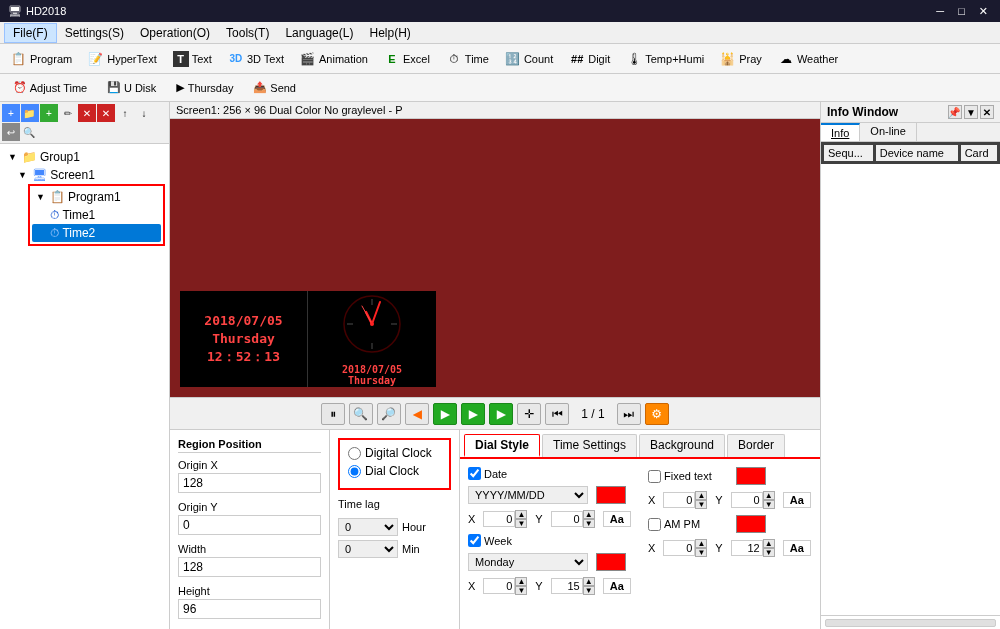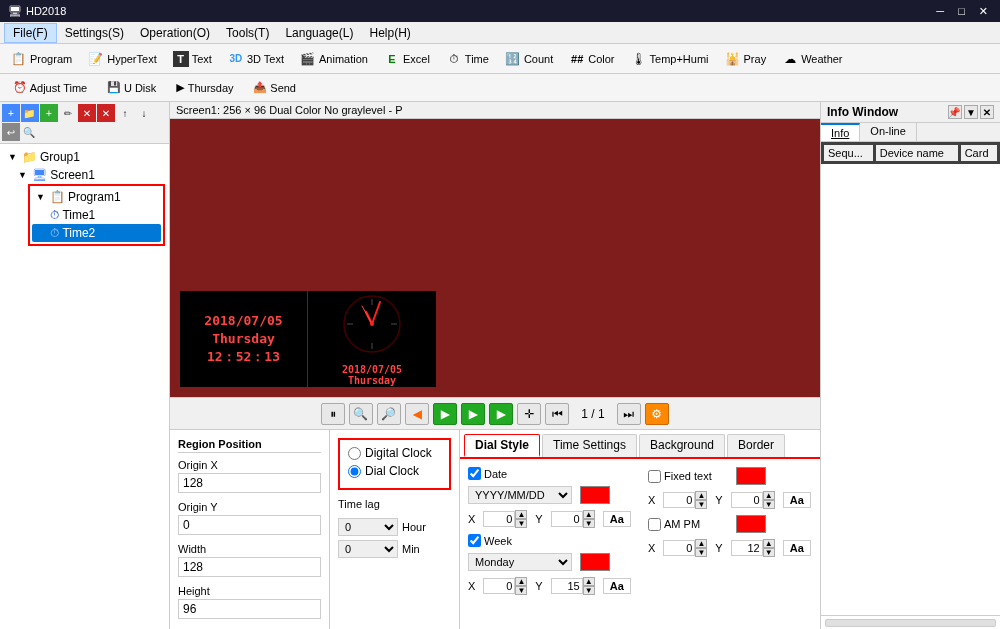--- a/index.html
+++ b/index.html
@@ -78,21 +78,21 @@
     
     #settings-panel { flex: 1; background: white; display: flex; flex-direction: column; }
     .settings-tabs { display: flex; border-bottom: 2px solid red; padding: 4px 4px 0 4px; gap: 2px; }
     .settings-tab { padding: 3px 10px; font-size: 12px; cursor: pointer; border: 1px solid #ccc; border-bottom: none; background: #f0f0f0; border-radius: 2px 2px 0 0; }
     .settings-tab.active { background: white; border-color: red; border-bottom: 2px solid white; font-weight: bold; }
     .settings-content { flex: 1; padding: 8px; overflow: auto; }
     .settings-row { display: flex; align-items: center; gap: 8px; margin-bottom: 6px; flex-wrap: wrap; }
     .settings-row label { font-size: 11px; }
     .check-label { display: flex; align-items: center; gap: 3px; font-size: 12px; min-width: 80px; }
     .color-box { width: 30px; height: 18px; background: red; border: 1px solid #888; cursor: pointer; }
-    select.date-fmt { width: 104px; padding: 1px 2px; font-size: 11px; border: 1px solid #ccc; }
+    select.date-fmt { width: 120px; padding: 1px 2px; font-size: 11px; border: 1px solid #ccc; }
     .aa-btn { padding: 1px 6px; font-size: 11px; border: 1px solid #ccc; background: white; cursor: pointer; font-weight: bold; }
     .two-cols { display: flex; gap: 16px; }
     .col-left { flex: 1; }
     .col-right { flex: 1; }
 
     
     #right-panel { width: 180px; border-left: 1px solid #ccc; background: white; display: flex; flex-direction: column; }
     #info-header { background: #f0f0f0; border-bottom: 1px solid #ccc; padding: 3px 6px; display: flex; align-items: center; justify-content: space-between; font-size: 12px; font-weight: bold; }
     #info-header-controls { display: flex; gap: 2px; }
     .info-ctrl { width: 14px; height: 14px; display: flex; align-items: center; justify-content: center; cursor: pointer; font-size: 10px; border: 1px solid #aaa; background: #e8e8e8; }
@@ -166,21 +166,21 @@
   <div class="toolbar-btn">
     <span class="icon">⏱</span>
     <span>Time</span>
   </div>
   <div class="toolbar-btn">
     <span class="icon">🔢</span>
     <span>Count</span>
   </div>
   <div class="toolbar-btn">
     <span class="icon" style="font-weight:bold;font-size:11px;">##</span>
-    <span>Color</span>
+    <span>Digit</span>
   </div>
   <div class="toolbar-btn">
     <span class="icon">🌡</span>
     <span>Temp+Humi</span>
   </div>
   <div class="toolbar-btn">
     <span class="icon">🕌</span>
     <span>Pray</span>
   </div>
   <div class="toolbar-btn">

